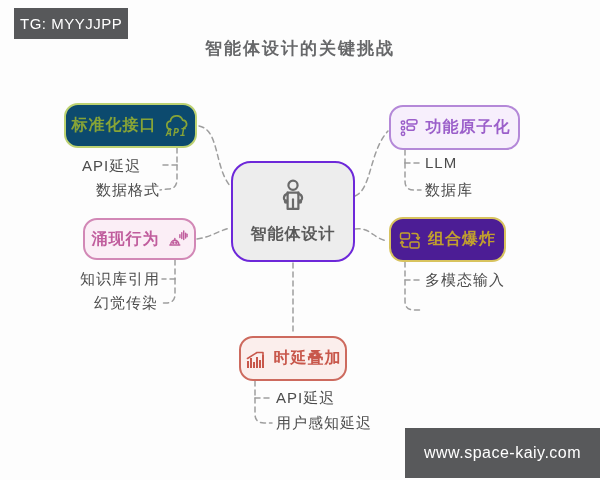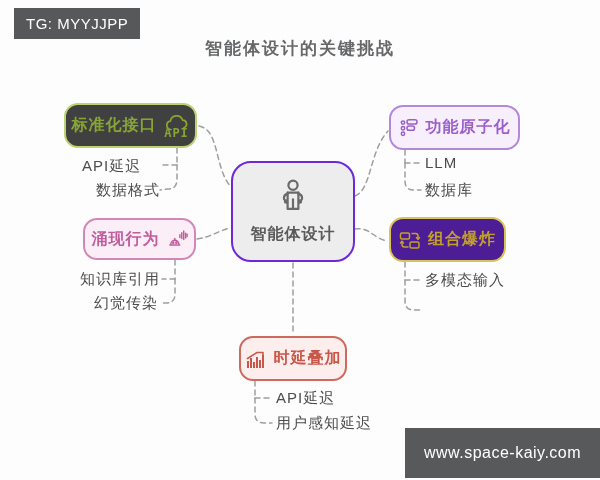--- a/index.html
+++ b/index.html
@@ -2,21 +2,21 @@
 <html><head>
 <meta charset="utf-8">
 <style>
   html,body{margin:0;padding:0;background:#ffffff;}
   #stage{
     position:relative;width:600px;height:480px;background:#fdfdfd;overflow:hidden;
     font-family:"Liberation Sans","DejaVu Sans",sans-serif;
   }
   .badge{
     position:absolute;left:14px;top:8px;background:#57585a;color:#fff;
-    font-size:15px;letter-spacing:.5px;padding:7px 12px;white-space:nowrap;
+    font-size:15px;letter-spacing:.5px;padding:7px 6px;white-space:nowrap;
   }
   .title{
     position:absolute;left:0;right:0;top:37px;text-align:center;
     font-size:17px;font-weight:700;color:#67686a;letter-spacing:2px;
   }
   .watermark{
     position:absolute;left:405px;right:0;bottom:2px;background:#58595b;color:#fff;
     font-size:16px;text-align:center;padding:16px 0;letter-spacing:.5px;
   }
   svg.wires{position:absolute;left:0;top:0;pointer-events:none;}
@@ -29,21 +29,21 @@
   .node .ic{display:flex;flex-direction:column;align-items:center;line-height:0;}
   .center-node{
     position:absolute;left:231px;top:161px;width:124px;height:101px;
     background:#ededed;border:2px solid #6d28d9;border-radius:20px;box-sizing:border-box;
     display:flex;flex-direction:column;align-items:center;justify-content:center;gap:4px;
     color:#5a5a5a;font-size:16px;font-weight:700;letter-spacing:1px;
   }
   .child{
     position:absolute;font-size:15px;color:#4c4c4c;letter-spacing:1px;white-space:nowrap;line-height:18px;
   }
-  .apitext{font-family:"DejaVu Sans Mono",monospace;font-size:12px;font-weight:700;margin-top:-3px;line-height:8px;}
+  .apitext{font-family:"DejaVu Sans Mono",monospace;font-size:10px;font-weight:700;margin-top:-3px;line-height:8px;font-style:italic;}
 </style>
 </head>
 <body>
 
 <div id="stage">
 
   <div class="badge">TG: MYYJJPP</div>
   <div class="title">智能体设计的关键挑战</div>
 
   <svg class="wires" width="600" height="480">
@@ -84,21 +84,21 @@
         <path d="M12 13.5 V19.5"></path>
         <path d="M8.6 10 C5.6 10.4 5.6 14.6 8 14.4"></path>
         <path d="M15.4 10 C18.4 10.4 18.4 14.6 16 14.4"></path>
         <circle cx="7.6" cy="14.9" r="0.7"></circle>
         <circle cx="16.4" cy="14.9" r="0.7"></circle>
       </svg>
     </span>
     <span>智能体设计</span>
   </div>
 
-  <div class="node" style="left: 64px; top: 103px; width: 133px; height: 45px; color: rgb(135, 164, 55); border-color: rgb(189, 210, 113); background: #404040;">
+  <div class="node" style="left: 64px; top: 103px; width: 133px; height: 45px; color: rgb(135, 164, 55); border-color: rgb(189, 210, 113); background: #0c4a6e;">
     <span>标准化接口</span>
     <span class="ic">
       <svg width="26" height="17" viewBox="0 0 26 17" fill="none" stroke="currentColor" stroke-width="1.7" stroke-linecap="round" stroke-linejoin="round">
         <path d="M7 14.5 a4.2 4.2 0 0 1 -.6 -8.35 A6.3 6.3 0 0 1 18.6 5.1 a3.9 3.9 0 0 1 1.3 7.6"></path>
       </svg>
       <span class="apitext">API</span>
     </span>
   </div>
   <div class="child" style="left:82px;top:157px;">API延迟</div>
   <div class="child" style="left:96px;top:181px;">数据格式</div>

